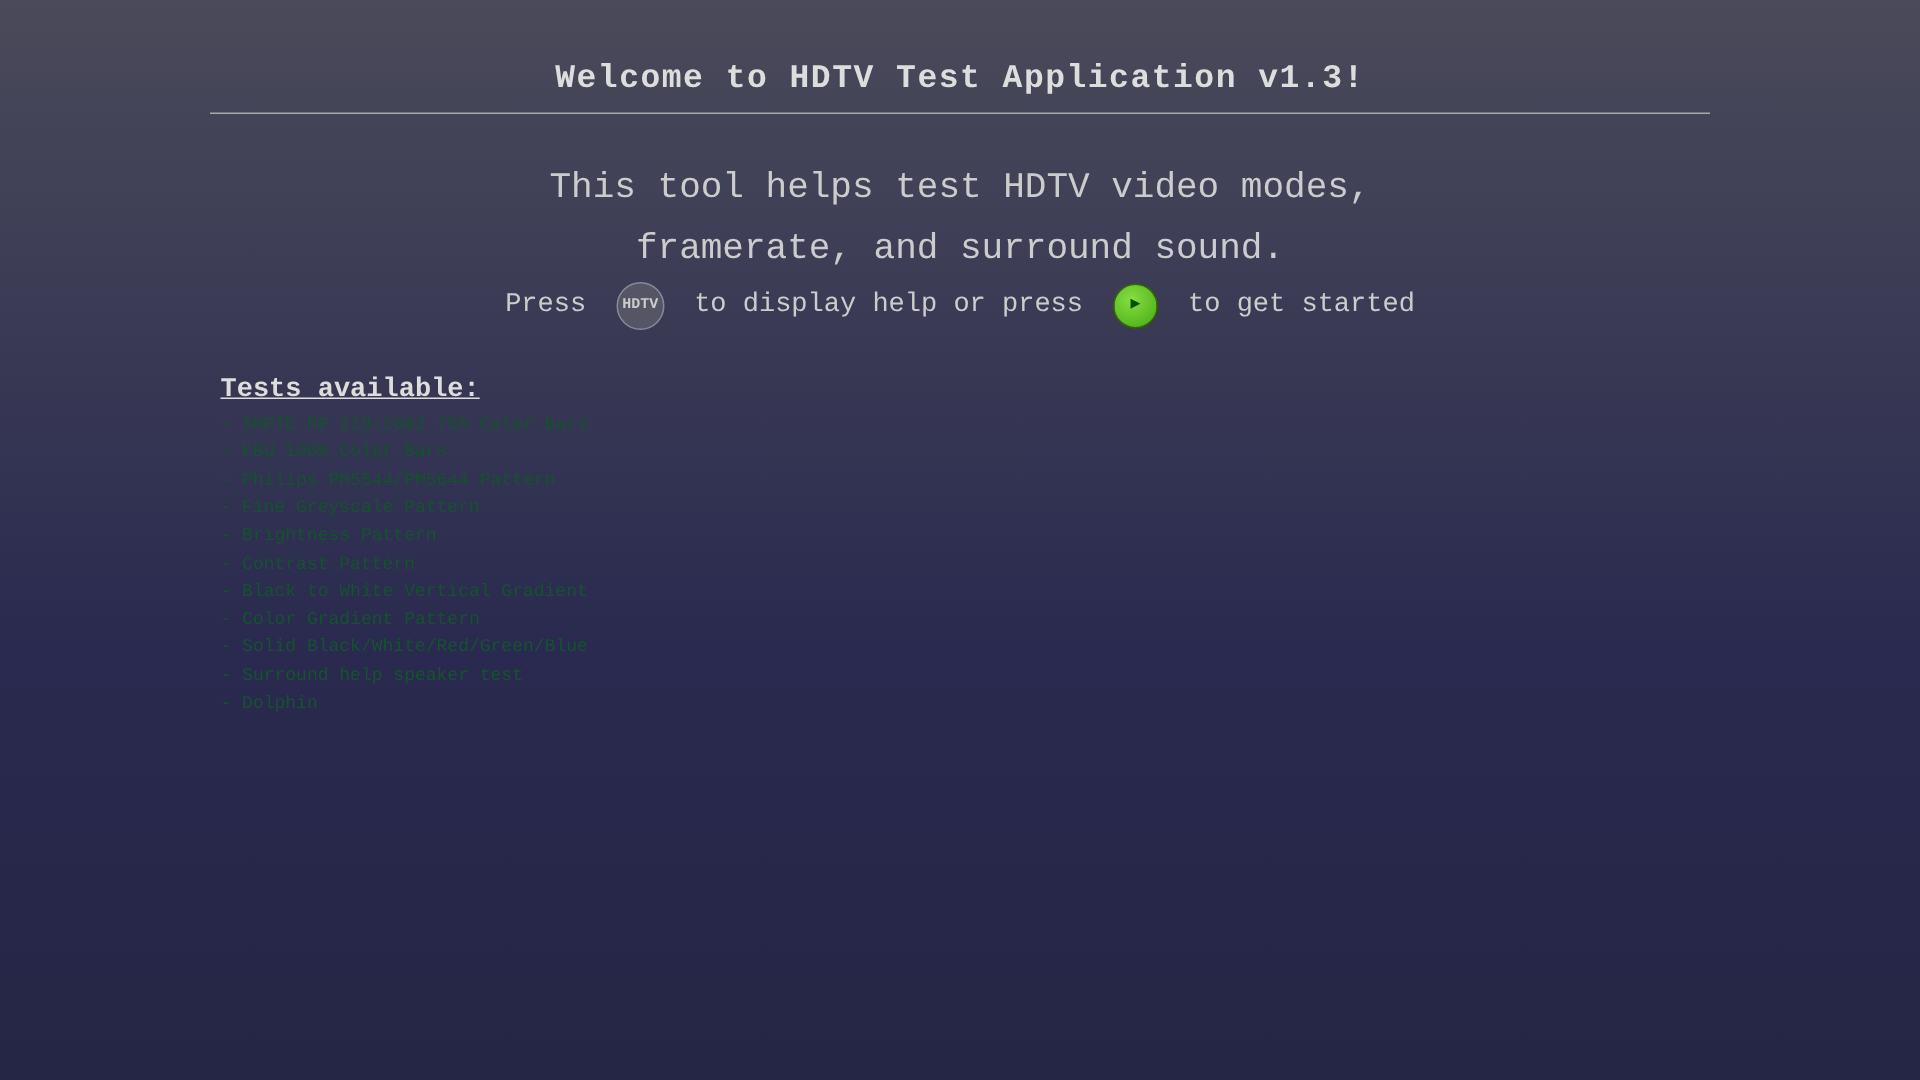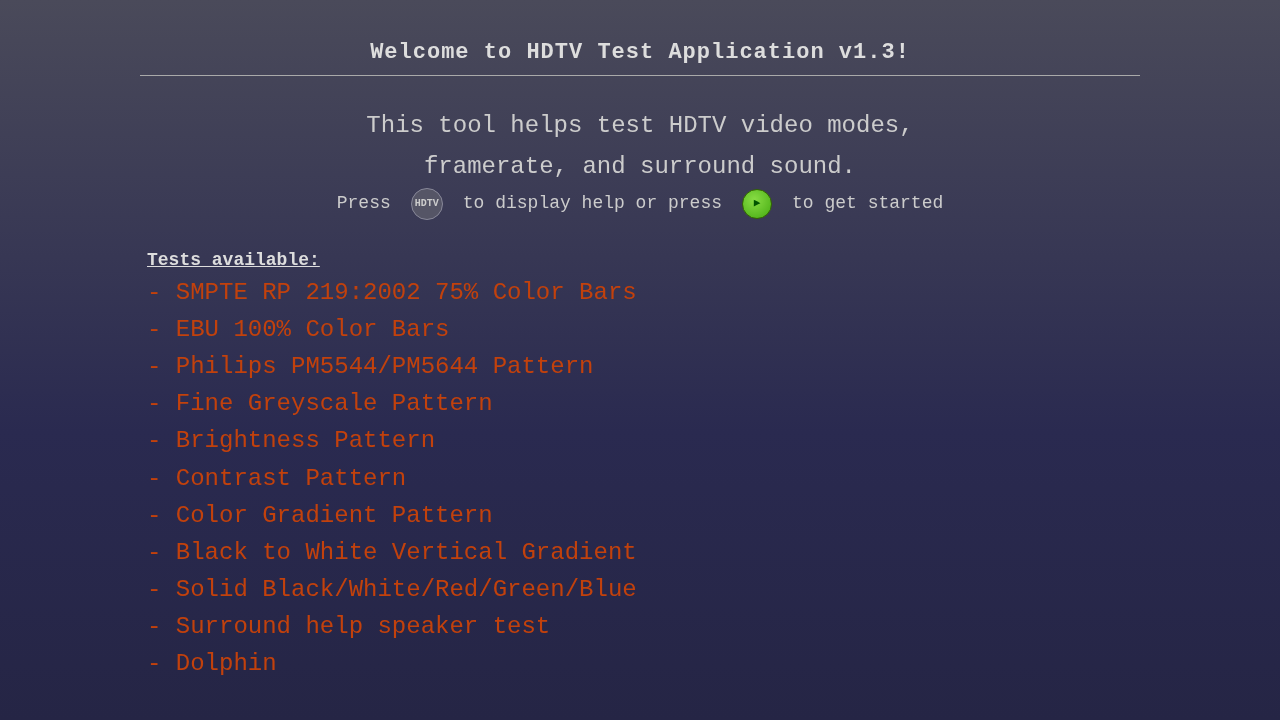--- a/index.html
+++ b/index.html
@@ -99,22 +99,22 @@
 
     .tests-header {
       font-size: 18px;
       font-weight: bold;
       color: #dddddd;
       text-decoration: underline;
       margin-bottom: 4px;
     }
 
     .test-item {
-      font-size: 24px;
-      color: #c2410c;
+      font-size: 12px;
+      color: #14532d;
       line-height: 1.55;
     }
   </style>
 </head>
 <body>
 
 <div class="main-container">
 
   <div class="title-section">
     <h1 class="title">Welcome to HDTV Test Application v1.3!</h1>
@@ -136,21 +136,21 @@
 
   <div class="tests-section">
     <div class="tests-header">Tests available:</div>
     <div id="test-items-container">
         <div class="test-item">- SMPTE RP 219:2002 75% Color Bars</div>
         <div class="test-item">- EBU 100% Color Bars</div>
         <div class="test-item">- Philips PM5544/PM5644 Pattern</div>
         <div class="test-item">- Fine Greyscale Pattern</div>
         <div class="test-item">- Brightness Pattern</div>
         <div class="test-item">- Contrast Pattern</div>
+        <div class="test-item">- Black to White Vertical Gradient</div>
         <div class="test-item">- Color Gradient Pattern</div>
-        <div class="test-item">- Black to White Vertical Gradient</div>
         <div class="test-item">- Solid Black/White/Red/Green/Blue</div>
         <div class="test-item">- Surround help speaker test</div>
         <div class="test-item">- Dolphin</div>
       </div>
   </div>
 
 </div>
 
 </body></html>

